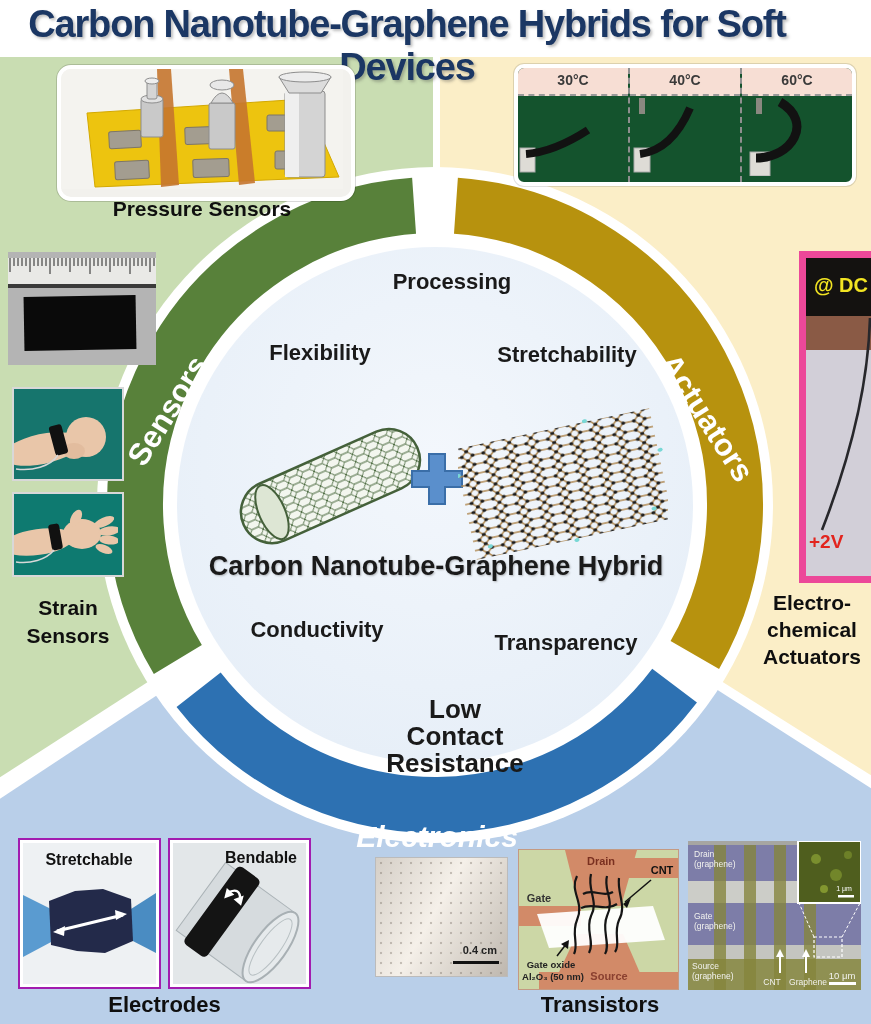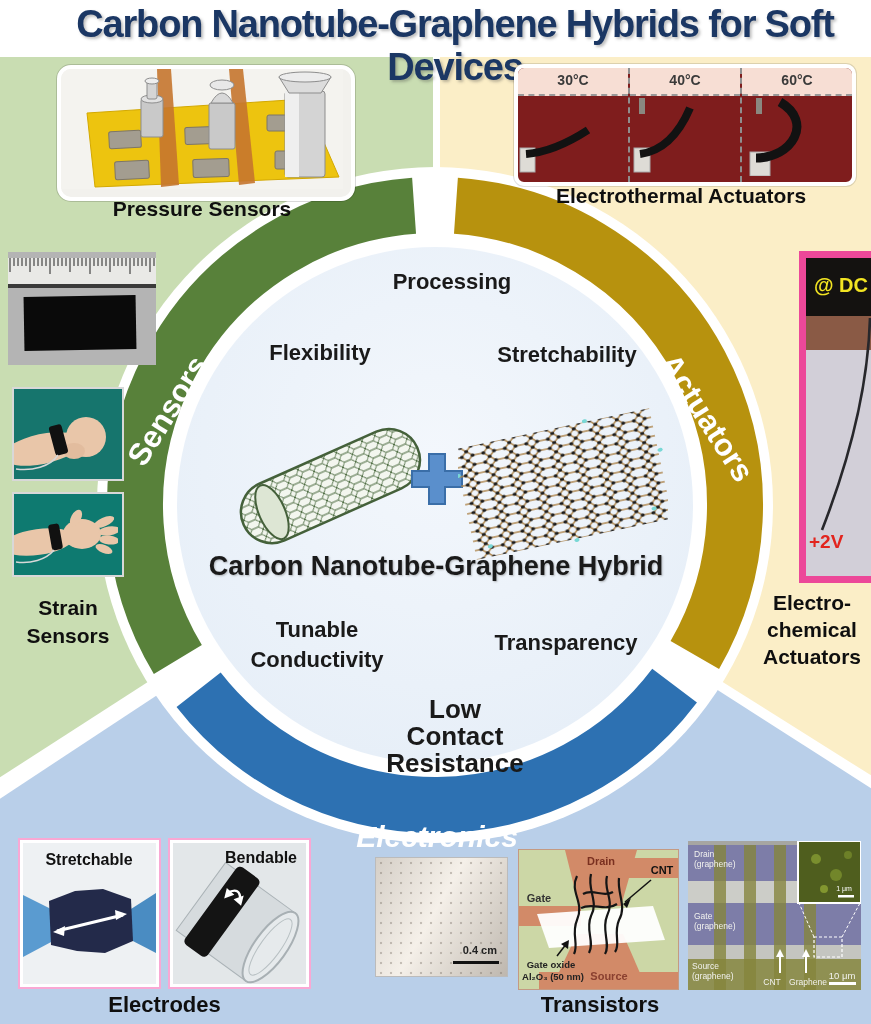--- a/index.html
+++ b/index.html
@@ -1,21 +1,21 @@
 <!DOCTYPE html>
 <html><head>
 <meta charset="utf-8">
 <style>
   html,body{margin:0;padding:0;background:#ffffff;}
   #canvas{position:relative;width:871px;height:1024px;overflow:hidden;background:#ffffff;
           font-family:"Liberation Sans", sans-serif;}
   .abs{position:absolute;}
   
   #title{left:0;top:3px;width:814px;text-align:center;font-size:38px;font-weight:800;
-         letter-spacing:-1.2px;color:#1b3764;text-shadow:2px 2px 3px rgba(70,70,70,.35);margin-left:48px;}
+         letter-spacing:-1.2px;color:#1b3764;text-shadow:2px 2px 3px rgba(70,70,70,.35);}
   
   #bg-green{left:0;top:57px;width:433px;height:735px;background:#c9ddb2;
             clip-path:polygon(0 0,100% 0,100% 60%,0 98%);}
   #bg-yellow{left:440px;top:57px;width:431px;height:733px;background:#fbeec7;
              clip-path:polygon(0 0,100% 0,100% 98%,0 61%);}
   #bg-blue{left:0;top:500px;width:871px;height:524px;background:#b9cfe9;
            clip-path:polygon(0 57%,50.2% 2%,100% 55%,100% 100%,0 100%);}
   
   .ringlab{color:#fff;font-weight:800;text-align:center;}
   #lab-sensors{left:83px;top:393px;width:170px;font-size:31px;transform:rotate(-58deg);}
@@ -34,29 +34,29 @@
   .photo{position:absolute;overflow:hidden;}
   .caption{position:absolute;text-align:center;font-weight:800;color:#0f0f0f;}
   #pressure-photo{left:57px;top:65px;width:290px;height:128px;border:4px solid #fff;border-radius:14px;
                   box-shadow:0 0 0 1px rgba(0,0,0,.15);background:#f2f1ed;}
   #cap-pressure{left:57px;top:197px;width:290px;font-size:21px;}
   #ruler-photo{left:8px;top:252px;width:148px;height:113px;background:#b6b6b6;}
   #fist-photo{left:12px;top:387px;width:108px;height:90px;border:2px solid #d8d8d8;background:#16756d;}
   #hand-photo{left:12px;top:492px;width:108px;height:81px;border:2px solid #d8d8d8;background:#0e7a70;}
   #cap-strain{left:6px;top:594px;width:124px;font-size:21px;line-height:28px;}
   #et-photo{left:514px;top:64px;width:334px;height:114px;border:4px solid #fff;border-radius:10px;
-            box-shadow:0 0 0 1px rgba(0,0,0,.12);background:#7f1d1d;display:flex;}
+            box-shadow:0 0 0 1px rgba(0,0,0,.12);background:#14532d;display:flex;}
   .et-panel{flex:1;position:relative;border-right:2px dashed #8f8f8f;}
   .et-panel:last-child{border-right:none;}
   .et-head{height:26px;background:#f7ded4;border-bottom:2px dashed #999;
            text-align:center;font-size:14px;font-weight:700;color:#3a3a3a;line-height:25px;}
   #cap-et{left:514px;top:184px;width:334px;font-size:21px;}
   #ec-photo{left:762px;top:251px;width:101px;height:318px;border:7px solid #ec4899;background:#e5e5e5;margin-left:37px;}
   #cap-ec{left:748px;top:589px;width:128px;font-size:21px;line-height:27px;}
-  .elphoto{border:2px solid #f9a8d4;background:#fff;padding:3px;}
+  .elphoto{border:2px solid #a21caf;background:#fff;padding:3px;}
   #el-stretch{left:18px;top:838px;width:133px;height:141px;}
   #el-bend{left:168px;top:838px;width:133px;height:141px;}
   #cap-electrodes{left:18px;top:992px;width:293px;font-size:22px;}
   #film-photo{left:375px;top:857px;width:131px;height:118px;border:1px solid #bbb;
       background:
         radial-gradient(rgba(110,100,90,.35) 1.2px, transparent 1.6px) 0 0/10px 10px,
         linear-gradient(120deg,#d5cfc7 0%,#f5f0e9 45%,#beb7ae 100%);}
   #schematic-photo{left:518px;top:849px;width:159px;height:139px;border:1px solid #c49a82;background:#ccd7a6;}
   #sem-photo{left:688px;top:841px;width:173px;height:149px;background:#a6a6a2;}
   #cap-transistors{left:450px;top:992px;width:300px;font-size:22px;}
@@ -93,21 +93,20 @@
   <div class="abs ringlab" id="lab-sensors">Sensors</div>
   <div class="abs ringlab" id="lab-actuators">Actuators</div>
   <div class="abs ringlab" id="lab-electronics">Electronics</div>
 
   <div class="abs hubtxt" id="hub-top">
     <div>Processing</div>
   </div>
   <div class="abs hubtxt" id="hub-flex">Flexibility</div>
   <div class="abs hubtxt" id="hub-stretch">Stretchability</div>
   <div class="abs hubtxt" id="hub-bl">
-    <div>Tunable</div>
     <div>Conductivity</div>
   </div>
   <div class="abs hubtxt" id="hub-br">Transparency</div>
   <div class="abs hubtxt" id="hub-bot">
     <div>Low</div>
     <div>Contact</div>
     <div>Resistance</div>
   </div>
 
   <svg class="abs" style="left:233px;top:402px;" width="205" height="165" viewBox="0 0 205 165">
@@ -243,21 +242,20 @@
     </div>
     <div class="et-panel">
       <div class="et-head">60°C</div>
       <svg width="80" height="80" viewBox="0 0 80 80">
         <rect x="8" y="56" width="20" height="24" fill="#dedcd6" stroke="#aaa"></rect>
         <rect x="14" y="2" width="6" height="16" fill="#8a8880"></rect>
         <path d="M14 62 C 50 62 72 26 38 6" stroke="#121212" stroke-width="9" fill="none"></path>
       </svg>
     </div>
   </div>
-  <div class="caption" id="cap-et">Electrothermal Actuators</div>
 
   <div class="photo" id="ec-photo">
     <svg width="101" height="318" viewBox="0 0 101 318">
       <rect width="101" height="318" fill="#d2cfd8"></rect>
       <rect x="0" y="0" width="101" height="58" fill="#141210"></rect>
       <rect x="0" y="58" width="101" height="34" fill="#8a5a45"></rect>
       <path d="M68 60 V 300" stroke="#27272b" stroke-width="2.6" fill="none"></path>
       <path d="M64 60 C 62 130, 44 200, 16 272" stroke="#27272b" stroke-width="2.6" fill="none"></path>
       <text x="8" y="34" font-size="20" font-weight="bold" fill="#f2e422" font-family="Liberation Sans, sans-serif">@ DC</text>
       <text x="3" y="290" font-size="19" font-weight="bold" fill="#e2251e" font-family="Liberation Sans, sans-serif">+2V</text>

